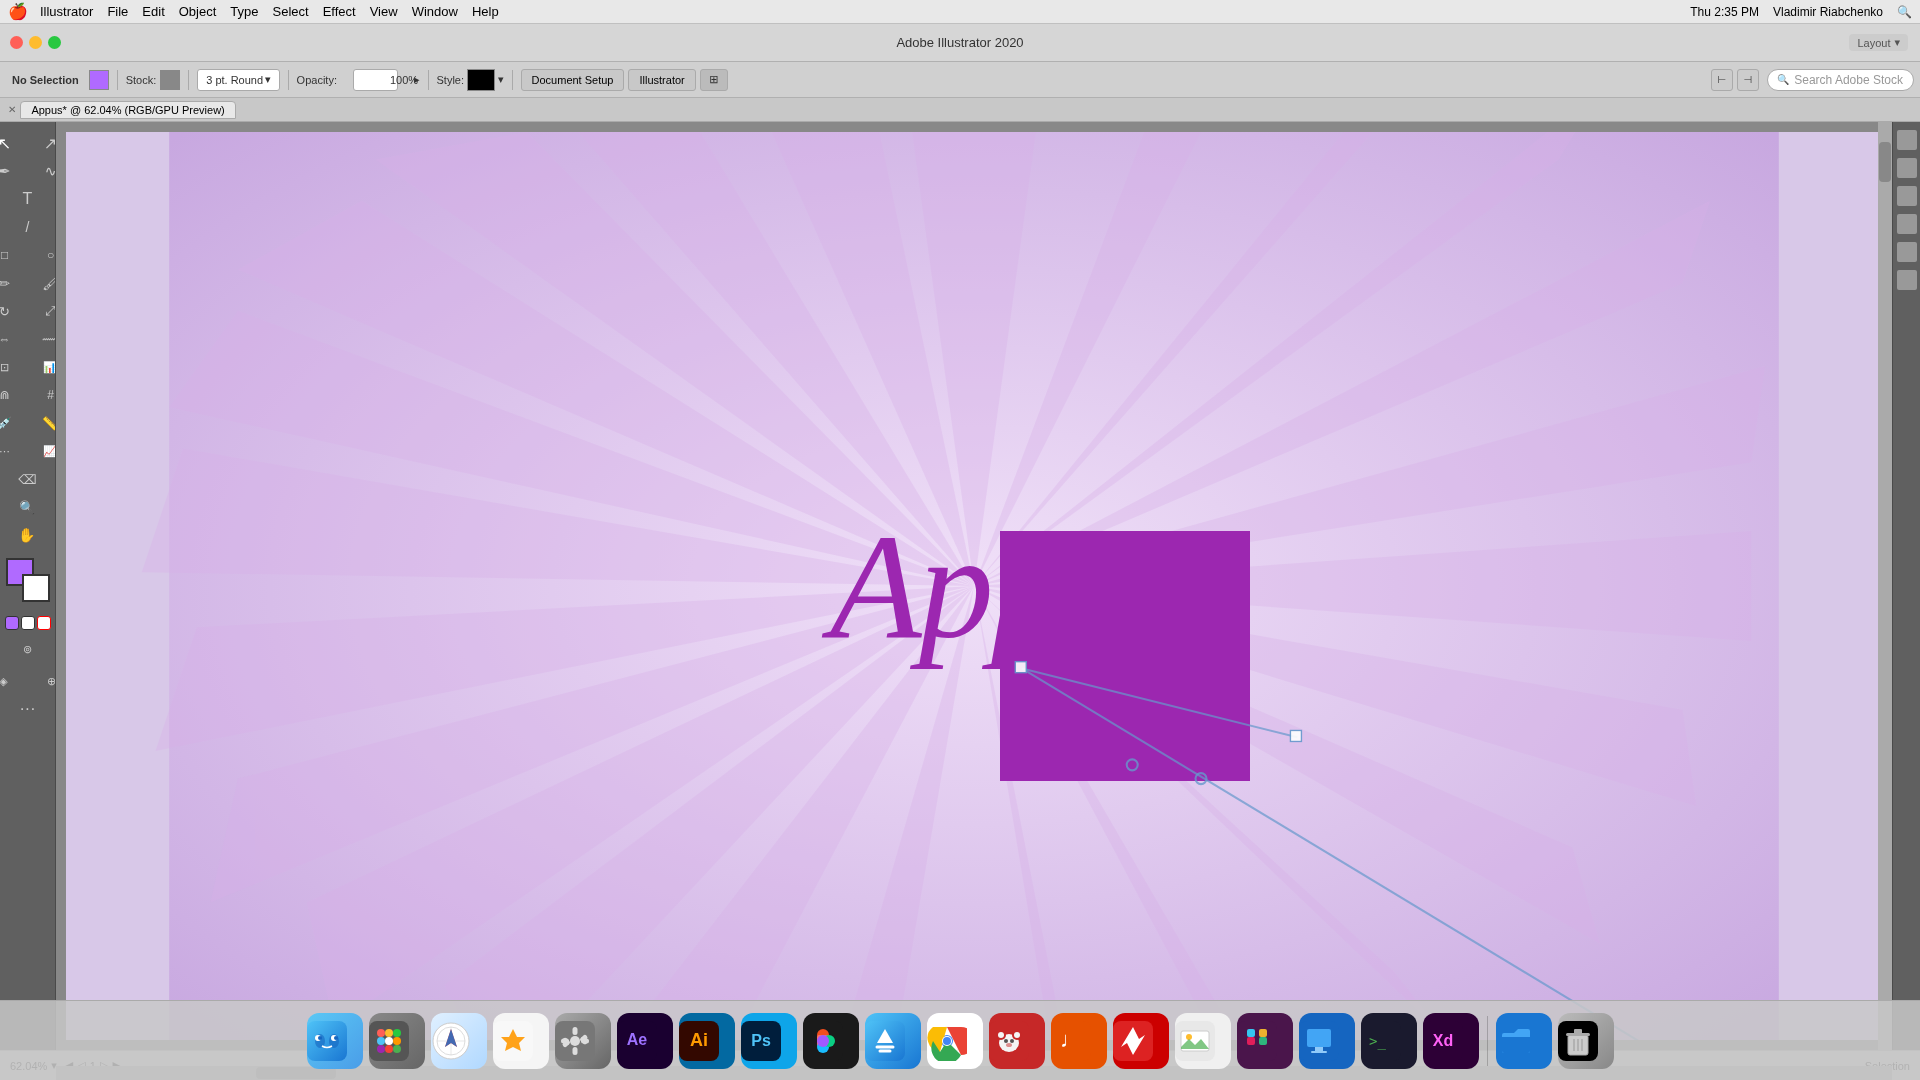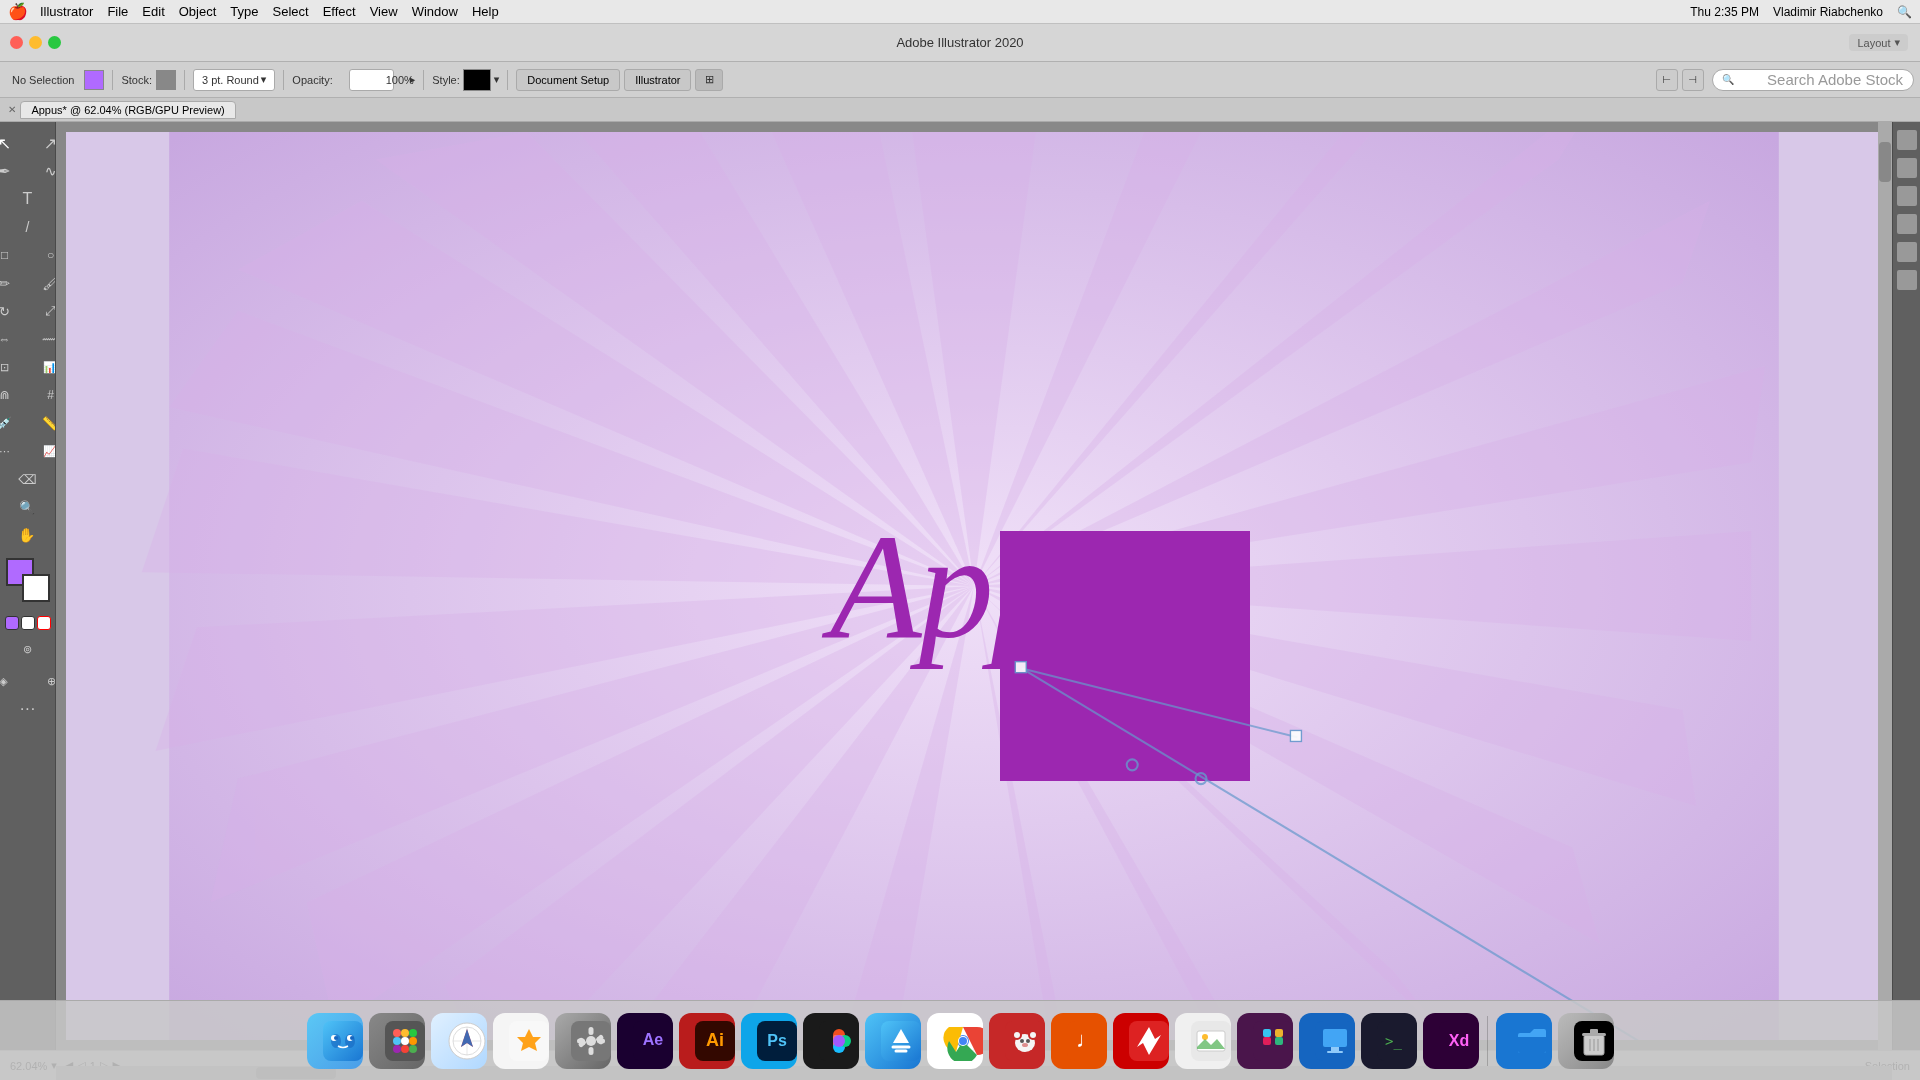--- a/index.html
+++ b/index.html
@@ -30,21 +30,21 @@
     .wc-yellow { background: #febc2e; }
     .wc-green { background: #28c840; }
     #titlebar .layout-btn { position: absolute; right: 12px; font-size: 11px; color: #555; background: #ccc; padding: 2px 8px; border-radius: 4px; cursor: pointer; display: flex; align-items: center; gap: 4px; }
 
     
     #toolbar {
       width: 100%; height: 36px; background: #d0d0d0;
       display: flex; align-items: center; padding: 0 6px; gap: 4px;
       border-bottom: 1px solid #b0b0b0; font-size: 11px; color: #333;
     }
-    .tb-item { display: flex; align-items: flex-end; gap: 3px; padding: 2px 6px; cursor: pointer; white-space: nowrap; }
+    .tb-item { display: flex; align-items: flex-end; gap: 3px; padding: 2px 6px; cursor: pointer; white-space: nowrap; font-weight: bold; }
     .tb-color-box { width: 20px; height: 20px; border: 1px solid #888; }
     .tb-separator { width: 1px; height: 20px; background: #aaa; margin: 0 4px; }
     .tb-stroke-label { font-size: 11px; }
     .tb-round-btn { background: #fff; border: 1px solid #aaa; border-radius: 3px; padding: 2px 8px; font-size: 11px; height: 22px; cursor: pointer; display: flex; align-items: center; gap: 2px; }
     .tb-opacity { display: flex; align-items: center; gap: 16px; font-size: 11px; }
     .tb-input { background: #fff; border: 1px solid #aaa; border-radius: 3px; padding: 2px 4px; font-size: 11px; height: 22px; width: 45px; }
     .tb-style { display: flex; align-items: center; gap: 3px; font-size: 11px; }
     .tb-action-btn { background: #c8c8c8; border: 1px solid #aaa; border-radius: 3px; padding: 2px 10px; font-size: 11px; height: 22px; cursor: pointer; }
 
     
@@ -104,21 +104,21 @@
 
     
     #dock {
       width: 100%; height: 80px; background: rgba(200,200,200,0.85);
       display: flex; align-items: center; justify-content: center;
       border-top: 1px solid #aaa; gap: 6px; padding: 4px 8px;
       position: absolute; bottom: 0; left: 0;
     }
     .dock-icon {
       width: 56px; height: 56px; border-radius: 12px;
-      display: flex; align-items: center; justify-content: flex-end;
+      display: flex; align-items: center; justify-content: flex-start;
       cursor: pointer; font-size: 28px; position: relative;
       transition: transform 0.1s;
     }
     .dock-separator { width: 1px; height: 50px; background: rgba(0,0,0,0.2); margin: 0 2px; }
 
     
     .di-finder { background: linear-gradient(135deg, #5bc8f5, #4a9de8); }
     .di-launchpad { background: linear-gradient(135deg, #888, #666); }
   </style>
 </head>
@@ -187,21 +187,21 @@
   <button class="tb-action-btn">Document Setup</button>
   <button class="tb-action-btn">Illustrator</button>
   <div style="width:28px;height:22px;background:#bbb;border:1px solid #aaa;border-radius:3px;display:flex;align-items:center;justify-content:center;cursor:pointer;">⊞</div>
   <div style="margin-left:auto;display:flex;align-items:center;gap:8px;">
     <div style="display:flex;align-items:center;gap:4px;">
       <div style="width:22px;height:22px;background:#ccc;border:1px solid #aaa;border-radius:3px;display:flex;align-items:center;justify-content:center;cursor:pointer;font-size:10px;">⊢</div>
       <div style="width:22px;height:22px;background:#ccc;border:1px solid #aaa;border-radius:3px;display:flex;align-items:center;justify-content:center;cursor:pointer;font-size:10px;">⊣</div>
     </div>
     <div style="display:flex;align-items:center;background:#fff;border:1px solid #aaa;border-radius:11px;padding:2px 10px;height:22px;gap:4px;cursor:pointer;">
       <span style="font-size:10px;">🔍</span>
-      <span style="font-size:15px;color:#999;margin-left:28px;">Search Adobe Stock</span>
+      <span style="font-size:12px;color:#999;">Search Adobe Stock</span>
     </div>
   </div>
 </div>
 
 <div id="tabbar">
   <span class="tab-close">✕</span>
   <div class="tab-item">
     <span>Appus* @ 62.04% (RGB/GPU Preview)</span>
   </div>
 </div>
@@ -469,21 +469,21 @@
       </svg>
   </div>
 
   <div class="dock-icon" style="background:#1a0030;">
     <svg width="40" height="40" viewBox="0 0 40 40">
         <rect width="40" height="40" rx="8" fill="#1a0030"></rect>
         <text x="50%" y="60%" text-anchor="middle" font-size="16" font-weight="bold" fill="#9d72ff" font-family="Arial">Ae</text>
       </svg>
   </div>
 
-  <div class="dock-icon" style="background:#b91c1c;">
+  <div class="dock-icon" style="background:#0369a1;">
     <svg width="40" height="40" viewBox="0 0 40 40">
         <rect width="40" height="40" rx="8" fill="#330800"></rect>
         <text x="50%" y="62%" text-anchor="middle" font-size="18" font-weight="bold" fill="#ff9a00" font-family="Arial">Ai</text>
       </svg>
   </div>
 
   <div class="dock-icon" style="background:#0ea5e9;">
     <svg width="40" height="40" viewBox="0 0 40 40">
         <rect width="40" height="40" rx="8" fill="#001e3c"></rect>
         <text x="50%" y="62%" text-anchor="middle" font-size="16" font-weight="bold" fill="#4fc3f7" font-family="Arial">Ps</text>

